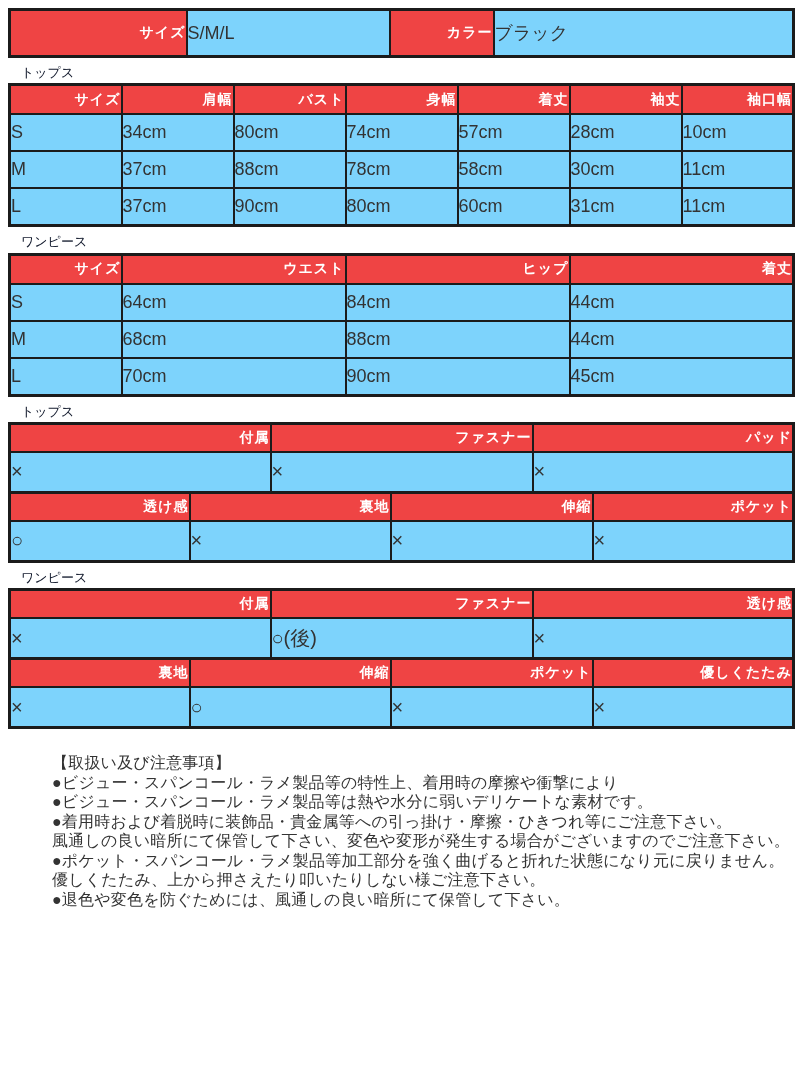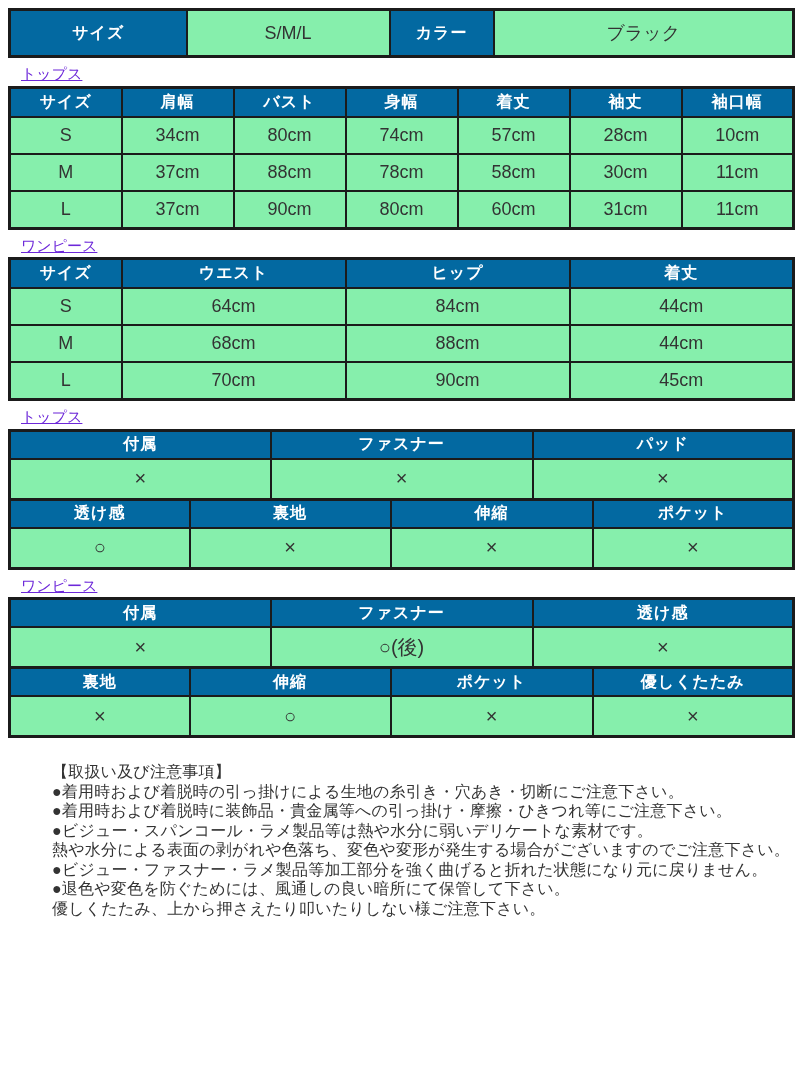--- a/index.html
+++ b/index.html
@@ -11,56 +11,54 @@
   }
   .wrap{padding:8px 8px 0 8px;}
 
   table{
     border-collapse:collapse;
     table-layout:fixed;
     width:784px;
     border:3px solid #1b1b1b;
   }
   th{
-    background:#0369a1;
+    background:#ef4444;
     color:#ffffff;
     font-weight:bold;
     border:2px solid #1b1b1b;
-    text-align:center;
+    text-align:right;
     padding:0;
-    font-size:16px;
+    font-size:14px;
     letter-spacing:1px;
   }
   td{
     border:2px solid #1b1b1b;
-    text-align:center;
     padding:0;
     font-size:18px;
     color:#333333;
-    background:#86efac;
+    background:#7dd3fc;
   }
 
   
   .spec th,.spec td{height:44px;}
 
   
   .sz th{height:27px;}
   .sz td{height:35px;}
 
   
   .ft th{height:26px;}
   .ft td{height:38px;font-size:20px;}
   .ft.second{margin-top:-3px;}
 
   .section-label{
-    font-size:15px;
-    color:#6d28d9;
+    font-size:13px;
+    color:#0f172a;
     margin:8px 0 3px 13px;
     line-height:1.1;
-    text-decoration:underline;
   }
 
   .notes{
     margin:24px 18px 0 24px;
     font-size:16px;
     line-height:19.5px;
     color:#333333;
   }
   .notes div{white-space:nowrap;letter-spacing:0.2px;margin-left:20px;}
 </style>
@@ -254,22 +252,22 @@
       <td>×</td>
       <td>○</td>
       <td>×</td>
       <td>×</td>
     </tr>
   </tbody>
     </table>
 
   <div class="notes">
     <div>【取扱い及び注意事項】</div>
-    <div>●着用時および着脱時の引っ掛けによる生地の糸引き・穴あき・切断にご注意下さい。</div>
+    <div>●ビジュー・スパンコール・ラメ製品等の特性上、着用時の摩擦や衝撃により</div>
+    <div>●ビジュー・スパンコール・ラメ製品等は熱や水分に弱いデリケートな素材です。</div>
     <div>●着用時および着脱時に装飾品・貴金属等への引っ掛け・摩擦・ひきつれ等にご注意下さい。</div>
-    <div>●ビジュー・スパンコール・ラメ製品等は熱や水分に弱いデリケートな素材です。</div>
-    <div>熱や水分による表面の剥がれや色落ち、変色や変形が発生する場合がございますのでご注意下さい。</div>
-    <div>●ビジュー・ファスナー・ラメ製品等加工部分を強く曲げると折れた状態になり元に戻りません。</div>
+    <div>風通しの良い暗所にて保管して下さい、変色や変形が発生する場合がございますのでご注意下さい。</div>
+    <div>●ポケット・スパンコール・ラメ製品等加工部分を強く曲げると折れた状態になり元に戻りません。</div>
+    <div>優しくたたみ、上から押さえたり叩いたりしない様ご注意下さい。</div>
     <div>●退色や変色を防ぐためには、風通しの良い暗所にて保管して下さい。</div>
-    <div>優しくたたみ、上から押さえたり叩いたりしない様ご注意下さい。</div>
   </div>
 
 </div>
 
 </body></html>

